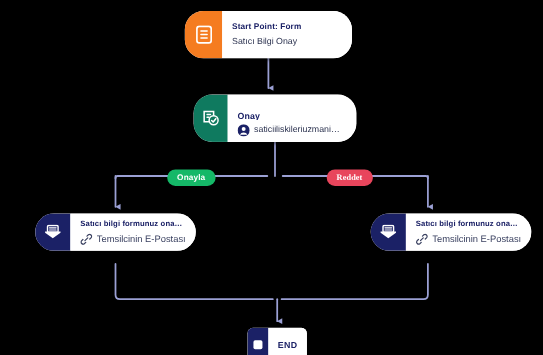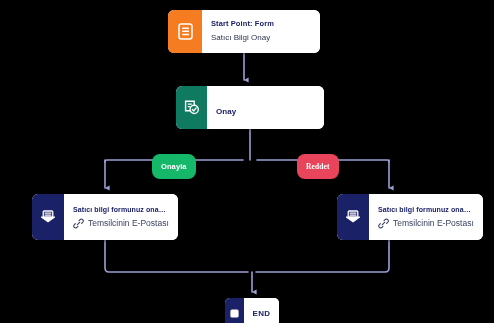--- a/index.html
+++ b/index.html
@@ -18,21 +18,21 @@
     position: absolute; left: 0; top: 0;
     width: 494px; height: 323px;
     pointer-events: none;
   }
 
   
   .node {
     position: absolute;
     display: flex;
     align-items: stretch;
-    border-radius: 6px;
+    border-radius: 17px;
     background: #ffffff;
     box-shadow: 0 1px 3px rgba(0,0,0,.45);
     overflow: hidden;
     z-index: 5;
   }
   .node-icon {
     flex: 0 0 auto;
     display: flex;
     align-items: center;
     justify-content: center;
@@ -76,21 +76,21 @@
   
   #node-start { left: 168px; top: 10px; width: 152px; height: 43px; }
   #node-start .node-icon { width: 34px; background: #f57c20; }
 
   
   #node-approval { left: 176px; top: 86px; width: 148px; height: 43px; }
   #node-approval .node-icon { width: 31px; background: #0f7a5f; }
   #node-approval .node-title { font-size: 8px; margin-top: 10px; }
 
   
-  .node-email { top: 194px; width: 146px; height: 46px; }
+  .node-email { top: 194px; width: 146px; height: 34px; }
   #node-email-left  { left: 32px; }
   #node-email-right { left: 337px; }
   .node-email .node-icon { width: 32px; background: #1b2166; }
   .node-email .node-title { font-size: 7px; }
   .node-email .node-sub-text { font-size: 8.5px; color: #3a4160; }
 
   
   #node-end {
     left: 225px; top: 298px; width: 54px; height: 30px;
     border-radius: 5px;
@@ -108,21 +108,21 @@
     background: #fff;
   }
 
   
   .pill {
     position: absolute;
     z-index: 6;
     display: flex;
     align-items: center;
     justify-content: center;
-    height: 25px;
+    height: 15px;
     padding: 0 9px;
     border-radius: 8px;
     font-size: 7.5px;
     font-weight: bold;
     color: #ffffff;
     letter-spacing: .1px;
     white-space: nowrap;
   }
   #pill-approve { left: 152px; top: 154px; background: #15b868; }
   #pill-reject  { left: 297px; top: 154px; background: #e8455c; font-family: Liberation Serif, serif; }
@@ -181,20 +181,30 @@
       <svg width="15" height="16" viewBox="0 0 15 16" aria-hidden="true">
         <path d="M1.6,1.3 h8.6 v9.4 h-8.6 z" fill="none" stroke="#ffffff" stroke-width="1.4"></path>
         <rect x="3.6" y="3.5" width="4.4" height="1.2" rx=".6" fill="#ffffff"></rect>
         <rect x="3.6" y="6" width="3" height="1.2" rx=".6" fill="#ffffff"></rect>
         <circle cx="10.2" cy="9.4" r="4.1" fill="#0f7a5f" stroke="#ffffff" stroke-width="1.4"></circle>
         <path d="M8.4,9.5 L9.8,10.9 L12.2,7.9" fill="none" stroke="#ffffff" stroke-width="1.4" stroke-linecap="round" stroke-linejoin="round"></path>
       </svg>
     </div>
     <div class="node-body">
       <div class="node-title">Onay</div>
+      <div class="node-sub">
+        <span class="sub-ic">
+          <svg width="11" height="11" viewBox="0 0 11 11" aria-hidden="true">
+            <circle cx="5.5" cy="5.5" r="5.5" fill="#1b2166"></circle>
+            <circle cx="5.5" cy="4.2" r="1.8" fill="#ffffff"></circle>
+            <path d="M2.1,9.6 a3.6,3.1 0 0 1 6.8,0 z" fill="#ffffff"></path>
+          </svg>
+        </span>
+        <span class="node-sub-text">saticiiliskileriuzmani@...</span>
+      </div>
     </div>
   </div>
 
   <div class="pill" id="pill-approve">Onayla</div>
   <div class="pill" id="pill-reject">Reddet</div>
 
   <div class="node node-email" id="node-email-left">
     <div class="node-icon">
       <svg width="16" height="14" viewBox="0 0 16 14" aria-hidden="true">
         <rect x="3.2" y="1" width="9.6" height="6.2" rx="1" fill="none" stroke="#ffffff" stroke-width="1.3"></rect>

